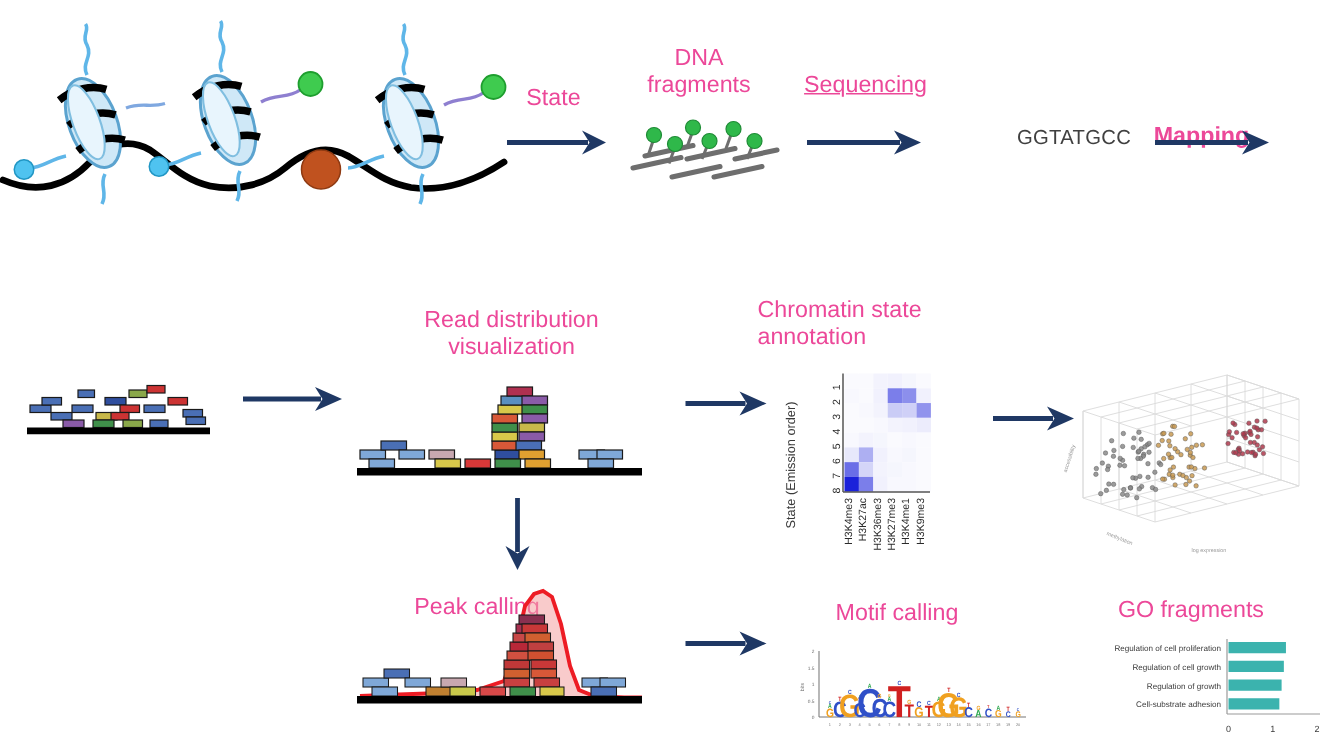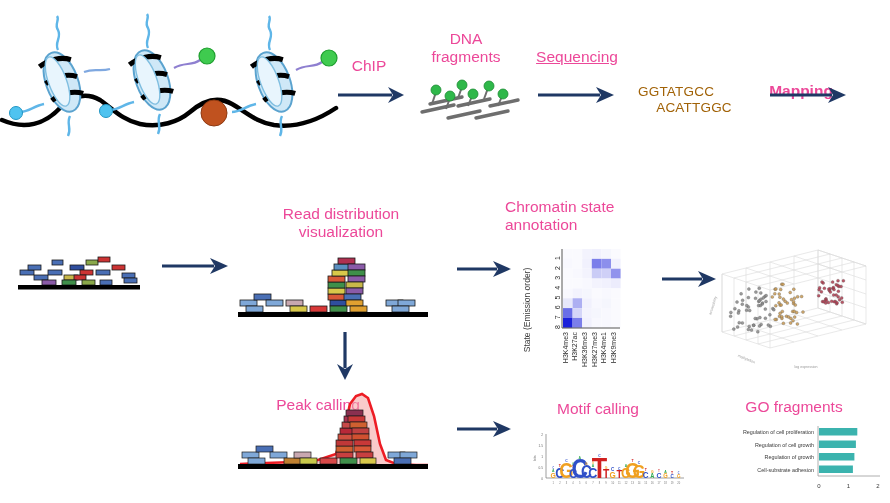--- a/index.html
+++ b/index.html
@@ -1,21 +1,21 @@
 <!DOCTYPE html>
 <html><head>
 <meta charset="utf-8">
 <style>
   html,body{margin:0;padding:0;background:#ffffff;}
   body{width:890px;height:503px;position:relative;overflow:hidden;
        font-family:"Liberation Sans","DejaVu Sans",sans-serif;color:#404040;}
   .abs{position:absolute;}
   .lbl{font-size:15.5px;color:#ec4899;text-align:center;line-height:1.18;white-space:pre-line;}
   .lbl-bold{font-weight:bold;}
-  .seqtext{font-size:13.5px;color:#a16207;line-height:1.22;letter-spacing:.2px;}
+  .seqtext{font-size:13.5px;color:#404040;line-height:1.22;letter-spacing:.2px;margin-left:40px;}
   svg{display:block;overflow:visible;}
 </style>
 </head>
 <body>
 
 <div class="abs" style="left:0;top:12px;width:340px;height:130px;">
   <svg width="340" height="130" viewBox="0 0 340 130">
     <path d="M2,108 C25,118 45,112 60,96 M60,96 C72,84 86,80 100,88
              M100,88 C112,96 122,108 140,112 C160,116 178,110 190,100
              M190,100 C204,88 218,84 232,92 M232,92 C246,100 256,110 274,113
@@ -60,21 +60,21 @@
       </g>
       <path d="M270,38 C266,30 274,26 270,18 C266,12 272,8 269,4" fill="none" stroke="#5FB6E8" stroke-width="2.4"></path>
       <path d="M282,104 C278,112 284,116 280,124" fill="none" stroke="#5FB6E8" stroke-width="2.4"></path>
       <path d="M256,92 C246,94 240,100 232,100" fill="none" stroke="#5FB6E8" stroke-width="2.4"></path>
       <path d="M296,58 C306,52 314,56 322,50" fill="none" stroke="#8E7FD0" stroke-width="2.2"></path>
       <circle cx="329" cy="46" r="8" fill="#3FCB4F" stroke="#1E9E2E" stroke-width="1.2"></circle>
     </g>
   </svg>
 </div>
 
-<div class="abs lbl" style="left:336px;top:57px;width:66px;">ChIP</div>
+<div class="abs lbl" style="left:336px;top:57px;width:66px;">State</div>
 <div class="abs" style="left:336px;top:84px;">
   <svg width="70" height="22" viewBox="0 0 70 22">
     <line x1="2" y1="11" x2="56" y2="11" stroke="#1F3864" stroke-width="3.2"></line>
     <path d="M52,3 L68,11 L52,19 L57,11 Z" fill="#1F3864"></path>
   </svg>
 </div>
 
 <div class="abs lbl" style="left:420px;top:30px;width:92px;">DNA
 fragments</div>
 <div class="abs" style="left:418px;top:78px;">
@@ -109,21 +109,20 @@
 <div class="abs lbl" style="left:521px;top:48px;width:112px;text-decoration:underline;">Sequencing</div>
 <div class="abs" style="left:536px;top:84px;">
   <svg width="80" height="22" viewBox="0 0 80 22">
     <line x1="2" y1="11" x2="64" y2="11" stroke="#1F3864" stroke-width="3.2"></line>
     <path d="M60,3 L78,11 L60,19 L65,11 Z" fill="#1F3864"></path>
   </svg>
 </div>
 
 <div class="abs seqtext" style="left:634px;top:84px;width:120px;">
   <div style="text-align:left;padding-left:4px;">GGTATGCC</div>
-  <div style="text-align:center;">ACATTGGC</div>
 </div>
 
 <div class="abs lbl lbl-bold" style="left:752px;top:50px;width:98px;margin-top:32px;">Mapping</div>
 <div class="abs" style="left:768px;top:84px;">
   <svg width="80" height="22" viewBox="0 0 80 22">
     <line x1="2" y1="11" x2="64" y2="11" stroke="#1F3864" stroke-width="3.2"></line>
     <path d="M60,3 L78,11 L60,19 L65,11 Z" fill="#1F3864"></path>
   </svg>
 </div>
 

